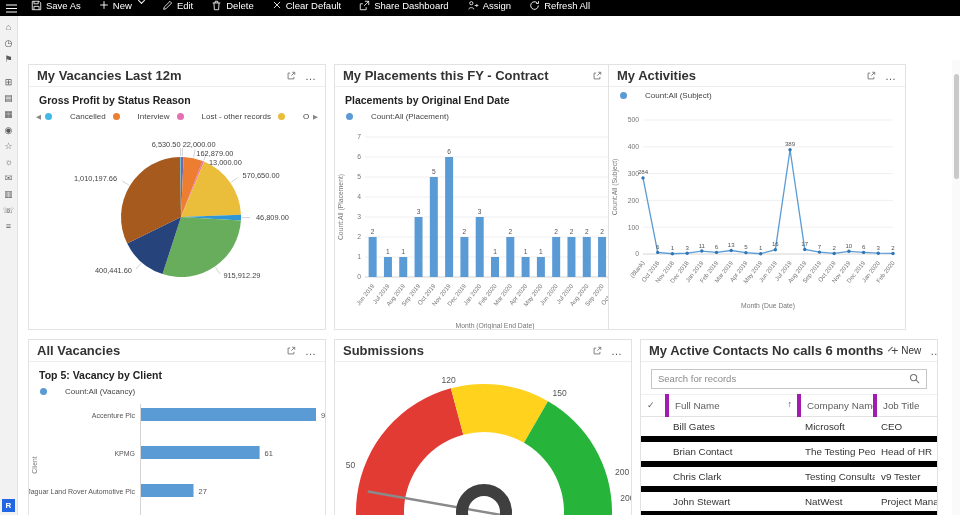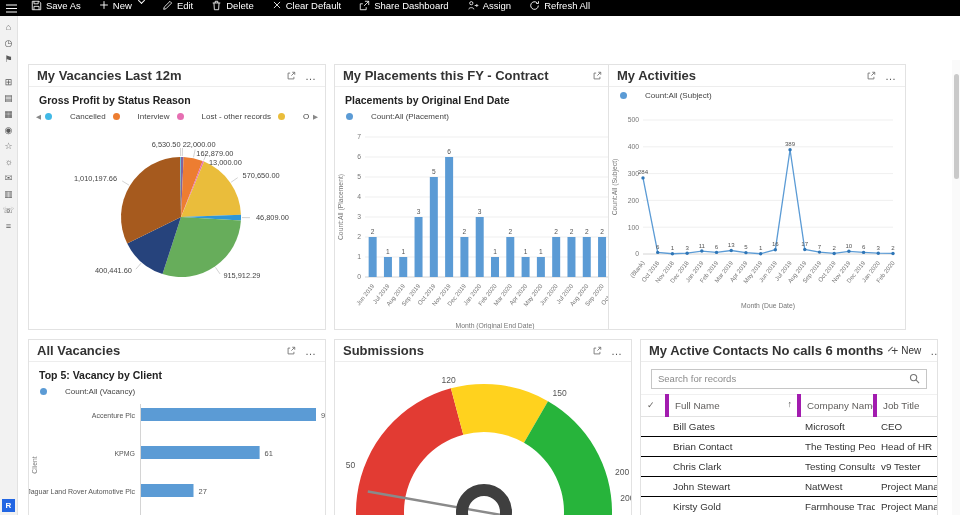--- a/index.html
+++ b/index.html
@@ -50,21 +50,21 @@
   
   .search-row{padding:6px 10px 5px;position:relative;}
   .search-row input{width:100%;box-sizing:border-box;height:20px;border:1px solid #c6c6c6;font-size:9.5px;
                     padding:0 24px 0 6px;color:#333;outline:none;font-family:inherit;background:#fff;}
   .search-row input::placeholder{color:#8a8a8a;}
   .mag{position:absolute;right:17px;top:11px;cursor:pointer;}
   table.contacts{width:100%;border-collapse:collapse;font-size:9.8px;table-layout:fixed;}
   table.contacts th{font-weight:normal;color:#605e5c;text-align:left;height:21px;padding:0 6px;
       border-bottom:1px solid #e2e2e2;border-top:1px solid #f0f0f0;white-space:nowrap;overflow:hidden;position:relative;}
   table.contacts th + th{border-left:4px solid #a21caf;}
-  table.contacts td{height:19px;padding:0 6px;border-bottom:1px solid #000000;white-space:nowrap;overflow:hidden;color:#333;}
+  table.contacts td{height:19px;padding:0 6px;border-bottom:6px solid #000000;white-space:nowrap;overflow:hidden;color:#333;}
   td.link{color:#2B6FC2;cursor:pointer;}
   .sort{font-size:9px;color:#555;position:absolute;right:5px;top:4px;}
   .chkh{color:#666;font-size:9px;}
   .newbtn{display:flex;align-items:center;gap:3px;font-size:10px;color:#333;cursor:pointer;}
   .newbtn .pl{font-size:12px;color:#444;line-height:10px;}
   
   .vscroll{position:absolute;right:0;top:44px;bottom:0;width:8px;background:#fafafa;}
   .vthumb{position:absolute;top:14px;right:1px;width:5px;height:105px;background:#c9c9c9;border-radius:3px;cursor:pointer;}
   svg text{font-family:"Liberation Sans",sans-serif;}
 </style>

